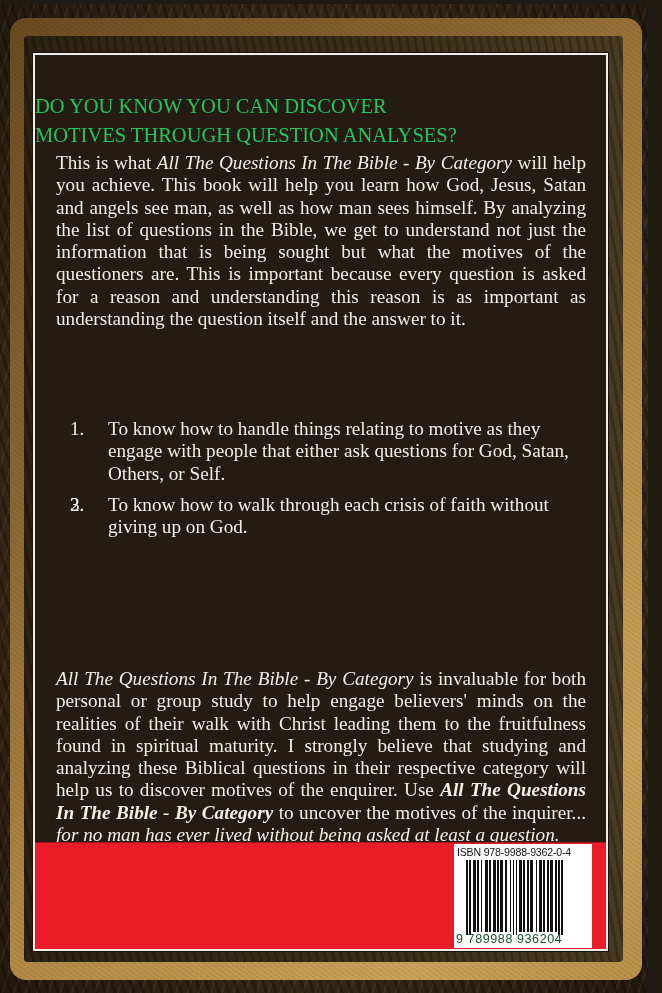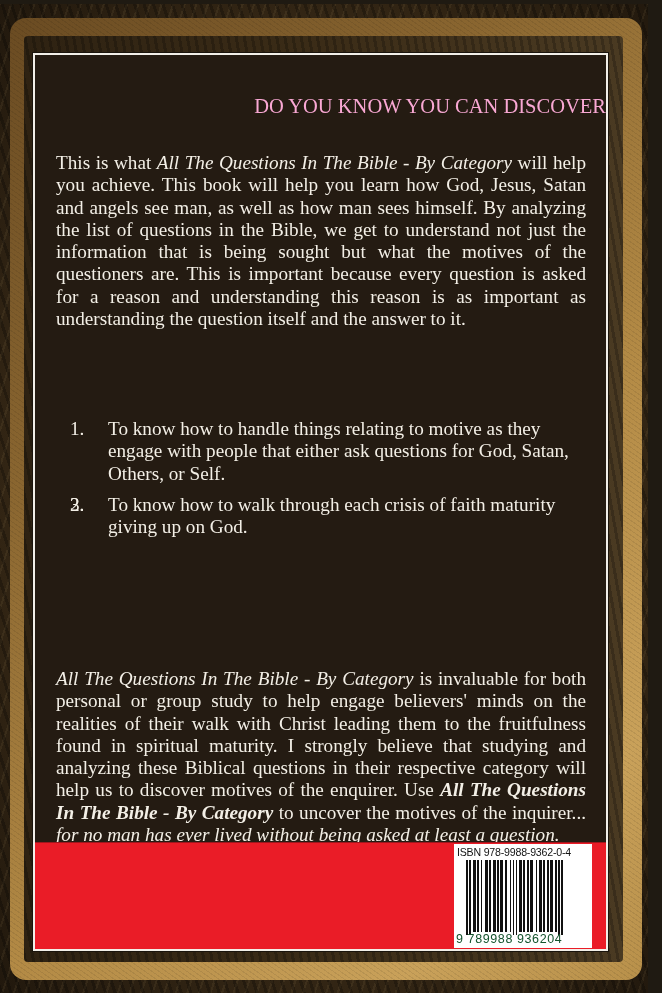--- a/index.html
+++ b/index.html
@@ -44,21 +44,21 @@
       outline: 1px solid #1a140c;
       background: #241b12;
     }
     .panel-inner {
       position: absolute; left: 0; top: 0; right: 0; height: 787px;
       background: #241b12;
     }
 
     .headline {
       position: absolute; left: 0; right: 0; top: 37px;
-      text-align: right; color: #f9a8d4;
+      text-align: left; color: #22c55e;
       font-size: 20.5px; line-height: 29px; letter-spacing: 0px;
     }
 
     .body-text {
       position: absolute; left: 21px; width: 530px;
       color: #f3efe6; font-size: 19.2px; line-height: 22.3px;
     }
     .p1 { top: 97px; }
     .intro { top: 330px; }
     .list { top: 363px; }
@@ -109,36 +109,37 @@
   <div class="right-edge"></div>
 
   <div class="gold-frame"></div>
   <div class="gold-inner"></div>
 
   <div class="panel">
     <div class="panel-inner">
 
       <div class="headline">
         <div>DO YOU KNOW YOU CAN DISCOVER</div>
+        <div>MOTIVES THROUGH QUESTION ANALYSES?</div>
       </div>
 
       <div class="body-text p1 justify"><span>This is what </span><em>All The Questions In The Bible - By Category</em><span> will help you achieve. This book will help you learn how God, Jesus, Satan and angels see man, as well as how man sees himself. By analyzing the list of questions in the Bible, we get to understand not just the information that is being sought but what the motives of the questioners are. This is important because every question is asked for a reason and understanding this reason is as important as understanding the question itself and the answer to it.</span></div>
 
 
       <div class="body-text list">
         <div class="list-item">
           <span class="list-num">1.</span>
           <span>To know how to handle things relating to motive as they engage with people that either ask questions for God, Satan, Others, or Self.</span>
         </div>
         <div class="list-item">
           <span class="list-num">2.</span>
         </div>
         <div class="list-item">
           <span class="list-num">3.</span>
-          <span>To know how to walk through each crisis of faith maturity giving up on God.</span>
+          <span>To know how to walk through each crisis of faith without giving up on God.</span>
         </div>
       </div>
 
       <div class="body-text p3 justify"><em>All The Questions In The Bible - By Category</em><span> is invaluable for both personal or group study to help engage believers' minds on the realities of their walk with Christ leading them to the fruitfulness found in spiritual maturity. I strongly believe that studying and analyzing these Biblical questions in their respective category will help us to discover motives of the enquirer. Use </span><strong><em>All The Questions In The Bible - By Category</em></strong><span> to uncover the motives of the inquirer... </span><em>for no man has ever lived without being asked at least a question.</em></div>
     </div>
 
     <div class="red-band">
       <div class="barcode-box">
         <div class="isbn-label">ISBN 978-9988-9362-0-4</div>
         <div class="bars">

